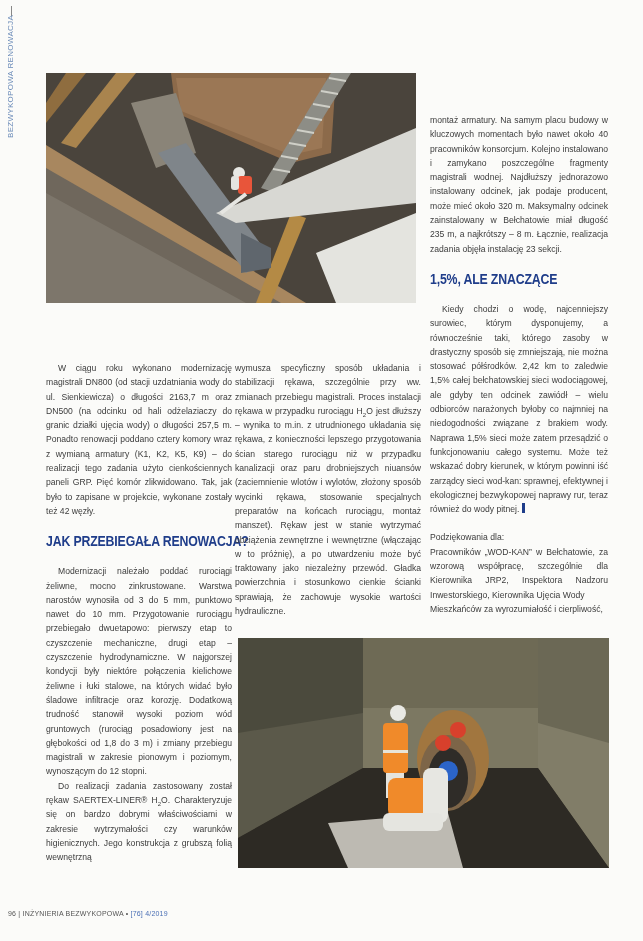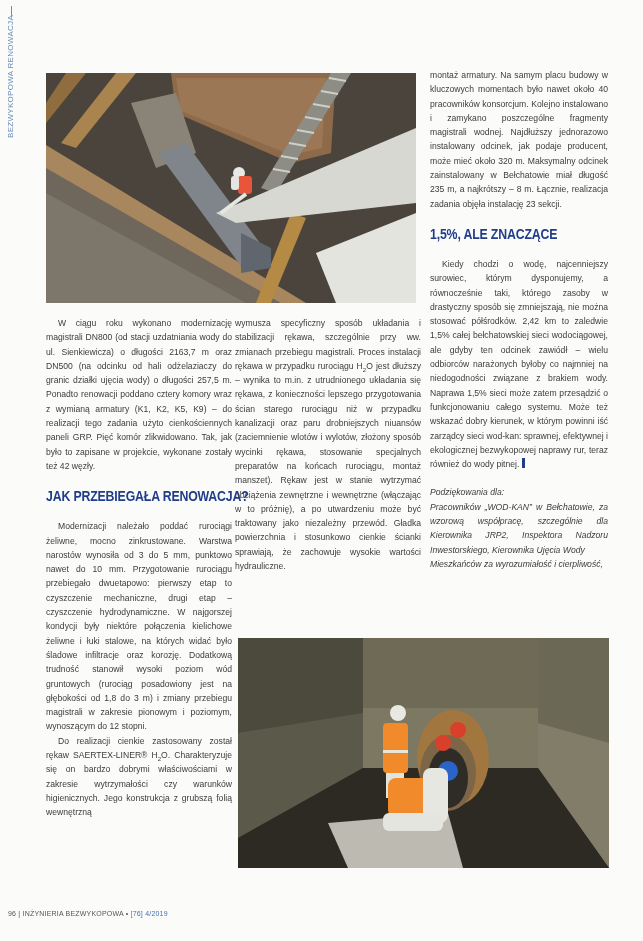--- a/index.html
+++ b/index.html
@@ -11,32 +11,32 @@
     position:absolute; left:6px; top:18px; width:14px; height:120px;
   }
   .side-label span {
     position:absolute; left:0; top:120px; transform-origin:0 0; transform:rotate(-90deg);
     white-space:nowrap; font-size:8px; letter-spacing:0.3px; color:#6b8bb8; font-family:"Liberation Sans", sans-serif;
   }
   .side-tick { position:absolute; left:11px; top:6px; width:1px; height:10px; background:#888; }
   .photo { position:absolute; overflow:hidden; }
   .photo1 { left:46px; top:73px; width:370px; height:230px; }
   .photo2 { left:238px; top:638px; width:371px; height:230px; }
-  .col { position:absolute; font-size:8.6px; line-height:14.3px; text-align:justify; color:#3c3c3c; }
+  .col { position:absolute; font-size:8.6px; line-height:14.3px; text-align:justify; color:#3c3c3c;margin-top:45px; }
   .col p { margin:0; }
   .col p.ind { text-indent:12px; }
   .col1 { left:46px; top:316px; width:186px; }
   .col2 { left:235px; top:316px; width:186px; }
   .col3 { left:430px; top:68px; width:178px; }
   h2.hd {
     margin:14px 0 14px 0; font-size:14.5px; line-height:18px; color:#1f3d8a; font-weight:bold;
     letter-spacing:-0.2px; font-family:"Liberation Sans", sans-serif; transform:scaleX(0.85); transform-origin:0 50%; white-space:nowrap;
   }
   .endmark { display:inline-block; width:3px; height:10px; background:#1f3d8a; vertical-align:-1px; margin-left:3px; }
-  .thanks { font-style:italic; margin-top:14px; }
+  .thanks { margin-top:14px; }
   .footer { position:absolute; left:8px; top:910px; font-size:7px; color:#555; letter-spacing:0.2px; white-space:nowrap; }
   .footer .blue { color:#4a6fb5; }
   sub { font-size:6px; line-height:0; }
 </style>
 </head>
 <body>
 
 <div class="side-tick"></div>
 <div class="side-label">
   <span>BEZWYKOPOWA RENOWACJA</span>
@@ -82,21 +82,21 @@
     <rect x="192" y="103" width="14" height="18" rx="3" fill="#e8553a"></rect>
     <rect x="185" y="103" width="8" height="14" rx="3" fill="#e4e4e0"></rect>
     <line x1="200" y1="121" x2="175" y2="140" stroke="#e6e6e2" stroke-width="4"></line>
   </svg>
 </div>
 
 <div class="col col1">
   <p class="ind">W ciągu roku wykonano modernizację magistrali DN800 (od stacji uzdatniania wody do ul. Sienkiewicza) o długości 2163,7 m oraz DN500 (na odcinku od hali odżelaziaczy do granic działki ujęcia wody) o długości 257,5 m. Ponadto renowacji poddano cztery komory wraz z wymianą armatury (K1, K2, K5, K9) – do realizacji tego zadania użyto cienkościennych paneli GRP. Pięć komór zlikwidowano. Tak, jak było to zapisane w projekcie, wykonane zostały też 42 węzły.</p>
   <h2 class="hd">JAK PRZEBIEGAŁA RENOWACJA?</h2>
   <p class="ind">Modernizacji należało poddać rurociągi żeliwne, mocno zinkrustowane. Warstwa narostów wynosiła od 3 do 5 mm, punktowo nawet do 10 mm. Przygotowanie rurociągu przebiegało dwuetapowo: pierwszy etap to czyszczenie mechaniczne, drugi etap – czyszczenie hydrodynamiczne. W najgorszej kondycji były niektóre połączenia kielichowe żeliwne i łuki stalowe, na których widać było śladowe infiltracje oraz korozję. Dodatkową trudność stanowił wysoki poziom wód gruntowych (rurociąg posadowiony jest na głębokości od 1,8 do 3 m) i zmiany przebiegu magistrali w zakresie pionowym i poziomym, wynoszącym do 12 stopni.</p>
-  <p class="ind"><span>Do realizacji cienkie zastosowany został rękaw SAERTEX-LINER® H</span><sub>2</sub><span>O. Charakteryzuje się on bardzo dobrymi właściwościami w zakresie wytrzymałości czy warunków higienicznych. Jego konstrukcja z grubszą folią wewnętrzną</span></p>
+  <p class="ind"><span>Do realizacji zadania zastosowany został rękaw SAERTEX-LINER® H</span><sub>2</sub><span>O. Charakteryzuje się on bardzo dobrymi właściwościami w zakresie wytrzymałości czy warunków higienicznych. Jego konstrukcja z grubszą folią wewnętrzną</span></p>
 </div>
 
 <div class="col col2">
   <p><span>wymusza specyficzny sposób układania i stabilizacji rękawa, szczególnie przy ww. zmianach przebiegu magistrali. Proces instalacji rękawa w przypadku rurociągu H</span><sub>2</sub><span>O jest dłuższy – wynika to m.in. z utrudnionego układania się rękawa, z konieczności lepszego przygotowania ścian starego rurociągu niż w przypadku kanalizacji oraz paru drobniejszych niuansów (zaciemnienie wlotów i wylotów, złożony sposób wycinki rękawa, stosowanie specjalnych preparatów na końcach rurociągu, montaż manszet). Rękaw jest w stanie wytrzymać obciążenia zewnętrzne i wewnętrzne (włączając w to próżnię), a po utwardzeniu może być traktowany jako niezależny przewód. Gładka powierzchnia i stosunkowo cienkie ścianki sprawiają, że zachowuje wysokie wartości hydrauliczne.</span></p>
 </div>
 
 <div class="col col3">
   <p>montaż armatury. Na samym placu budowy w kluczowych momentach było nawet około 40 pracowników konsorcjum. Kolejno instalowano i zamykano poszczególne fragmenty magistrali wodnej. Najdłuższy jednorazowo instalowany odcinek, jak podaje producent, może mieć około 320 m. Maksymalny odcinek zainstalowany w Bełchatowie miał długość 235 m, a najkrótszy – 8 m. Łącznie, realizacja zadania objęła instalację 23 sekcji.</p>
   <h2 class="hd">1,5%, ALE ZNACZĄCE</h2>
   <p class="ind"><span>Kiedy chodzi o wodę, najcenniejszy surowiec, którym dysponujemy, a równocześnie taki, którego zasoby w drastyczny sposób się zmniejszają, nie można stosować półśrodków. 2,42 km to zaledwie 1,5% całej bełchatowskiej sieci wodociągowej, ale gdyby ten odcinek zawiódł – wielu odbiorców narażonych byłoby co najmniej na niedogodności związane z brakiem wody. Naprawa 1,5% sieci może zatem przesądzić o funkcjonowaniu całego systemu. Może też wskazać dobry kierunek, w którym powinni iść zarządcy sieci wod-kan: sprawnej, efektywnej i ekologicznej bezwykopowej naprawy rur, teraz również do wody pitnej.</span><span class="endmark"></span></p>

